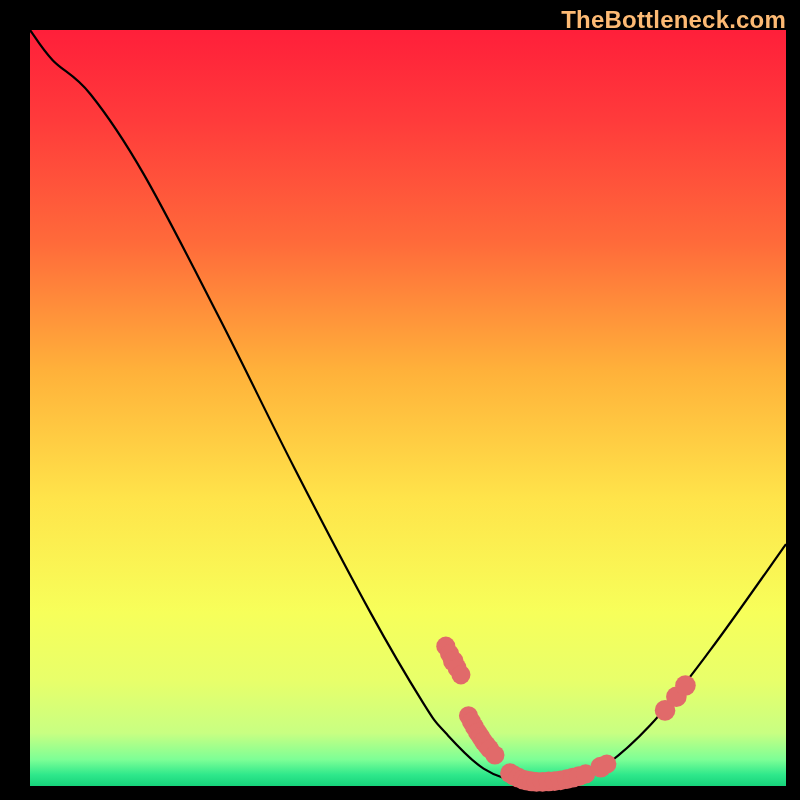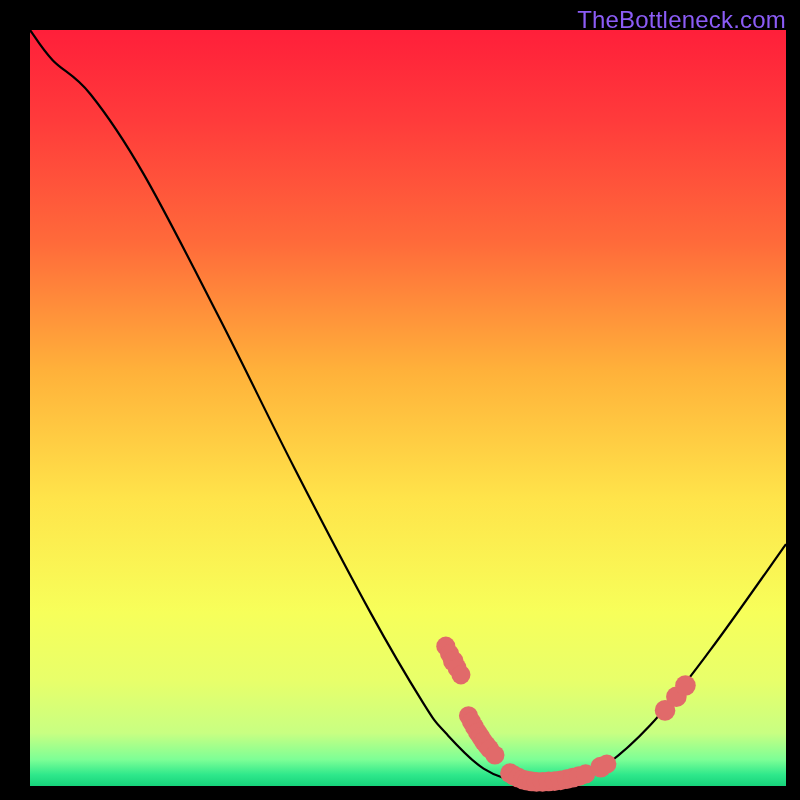--- a/index.html
+++ b/index.html
@@ -13,22 +13,22 @@
     height: 800px;
     background: #000;
     overflow: hidden;
   }
   .watermark {
     position: absolute;
     top: 6px;
     right: 14px;
     font-family: Arial, Helvetica, sans-serif;
     font-size: 24px;
-    font-weight: 400;
-    color: #8b5cf6;
+    font-weight: 700;
+    color: #fdba74;
     letter-spacing: 0.2px;
     z-index: 10;
   }
   svg {
     display: block;
   }
 </style>
 </head>
 <body>
 

